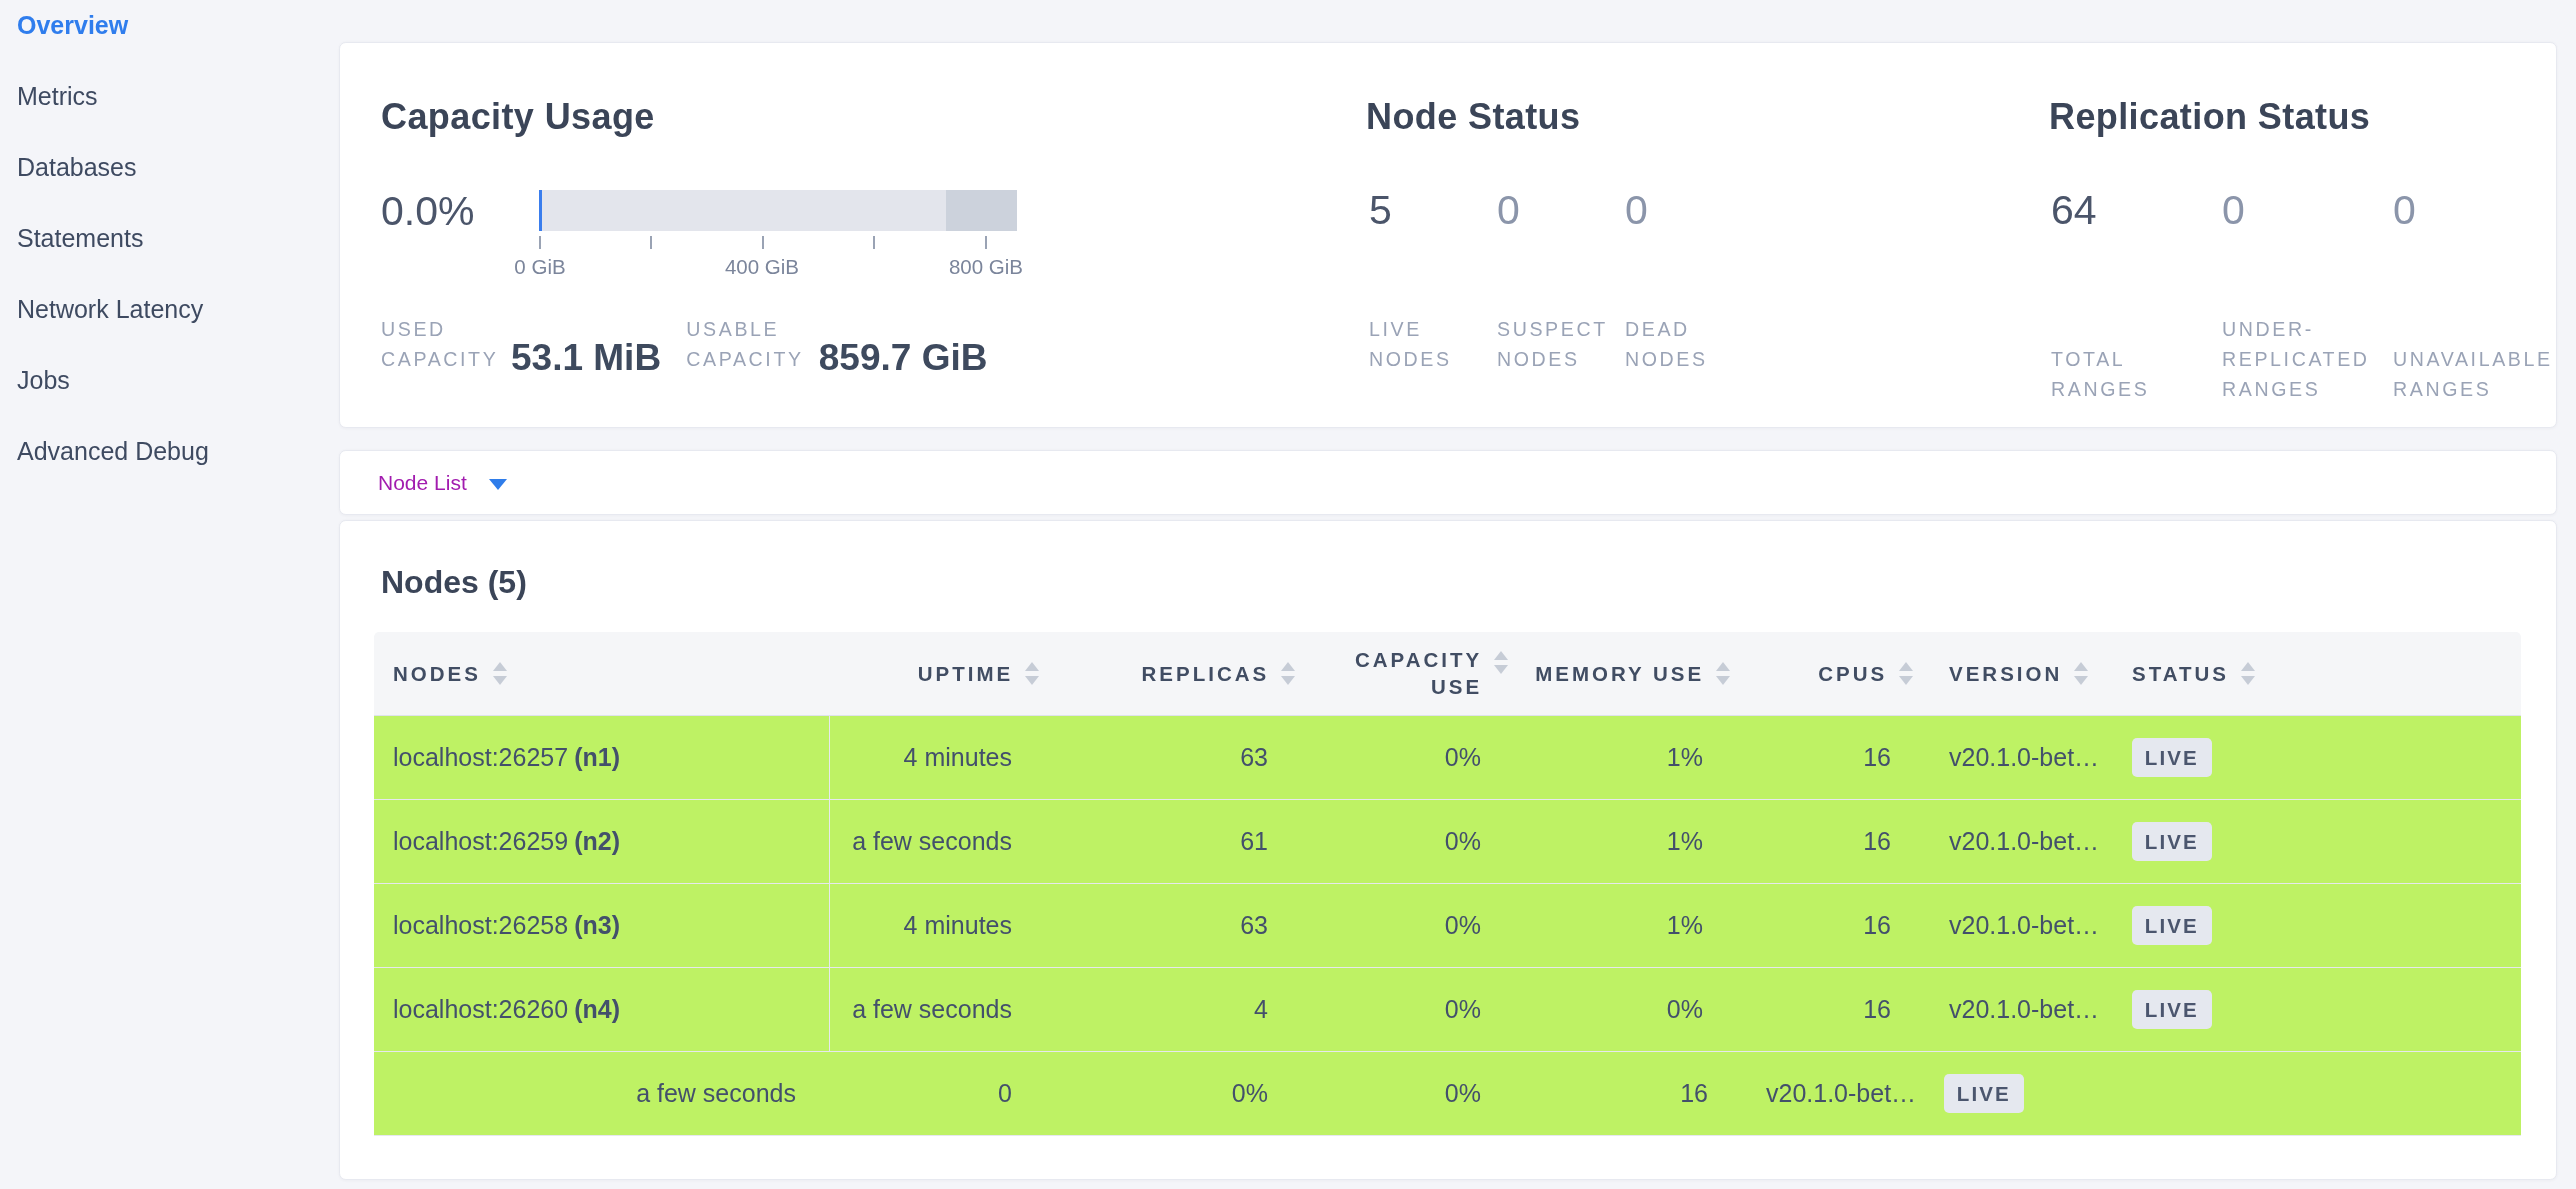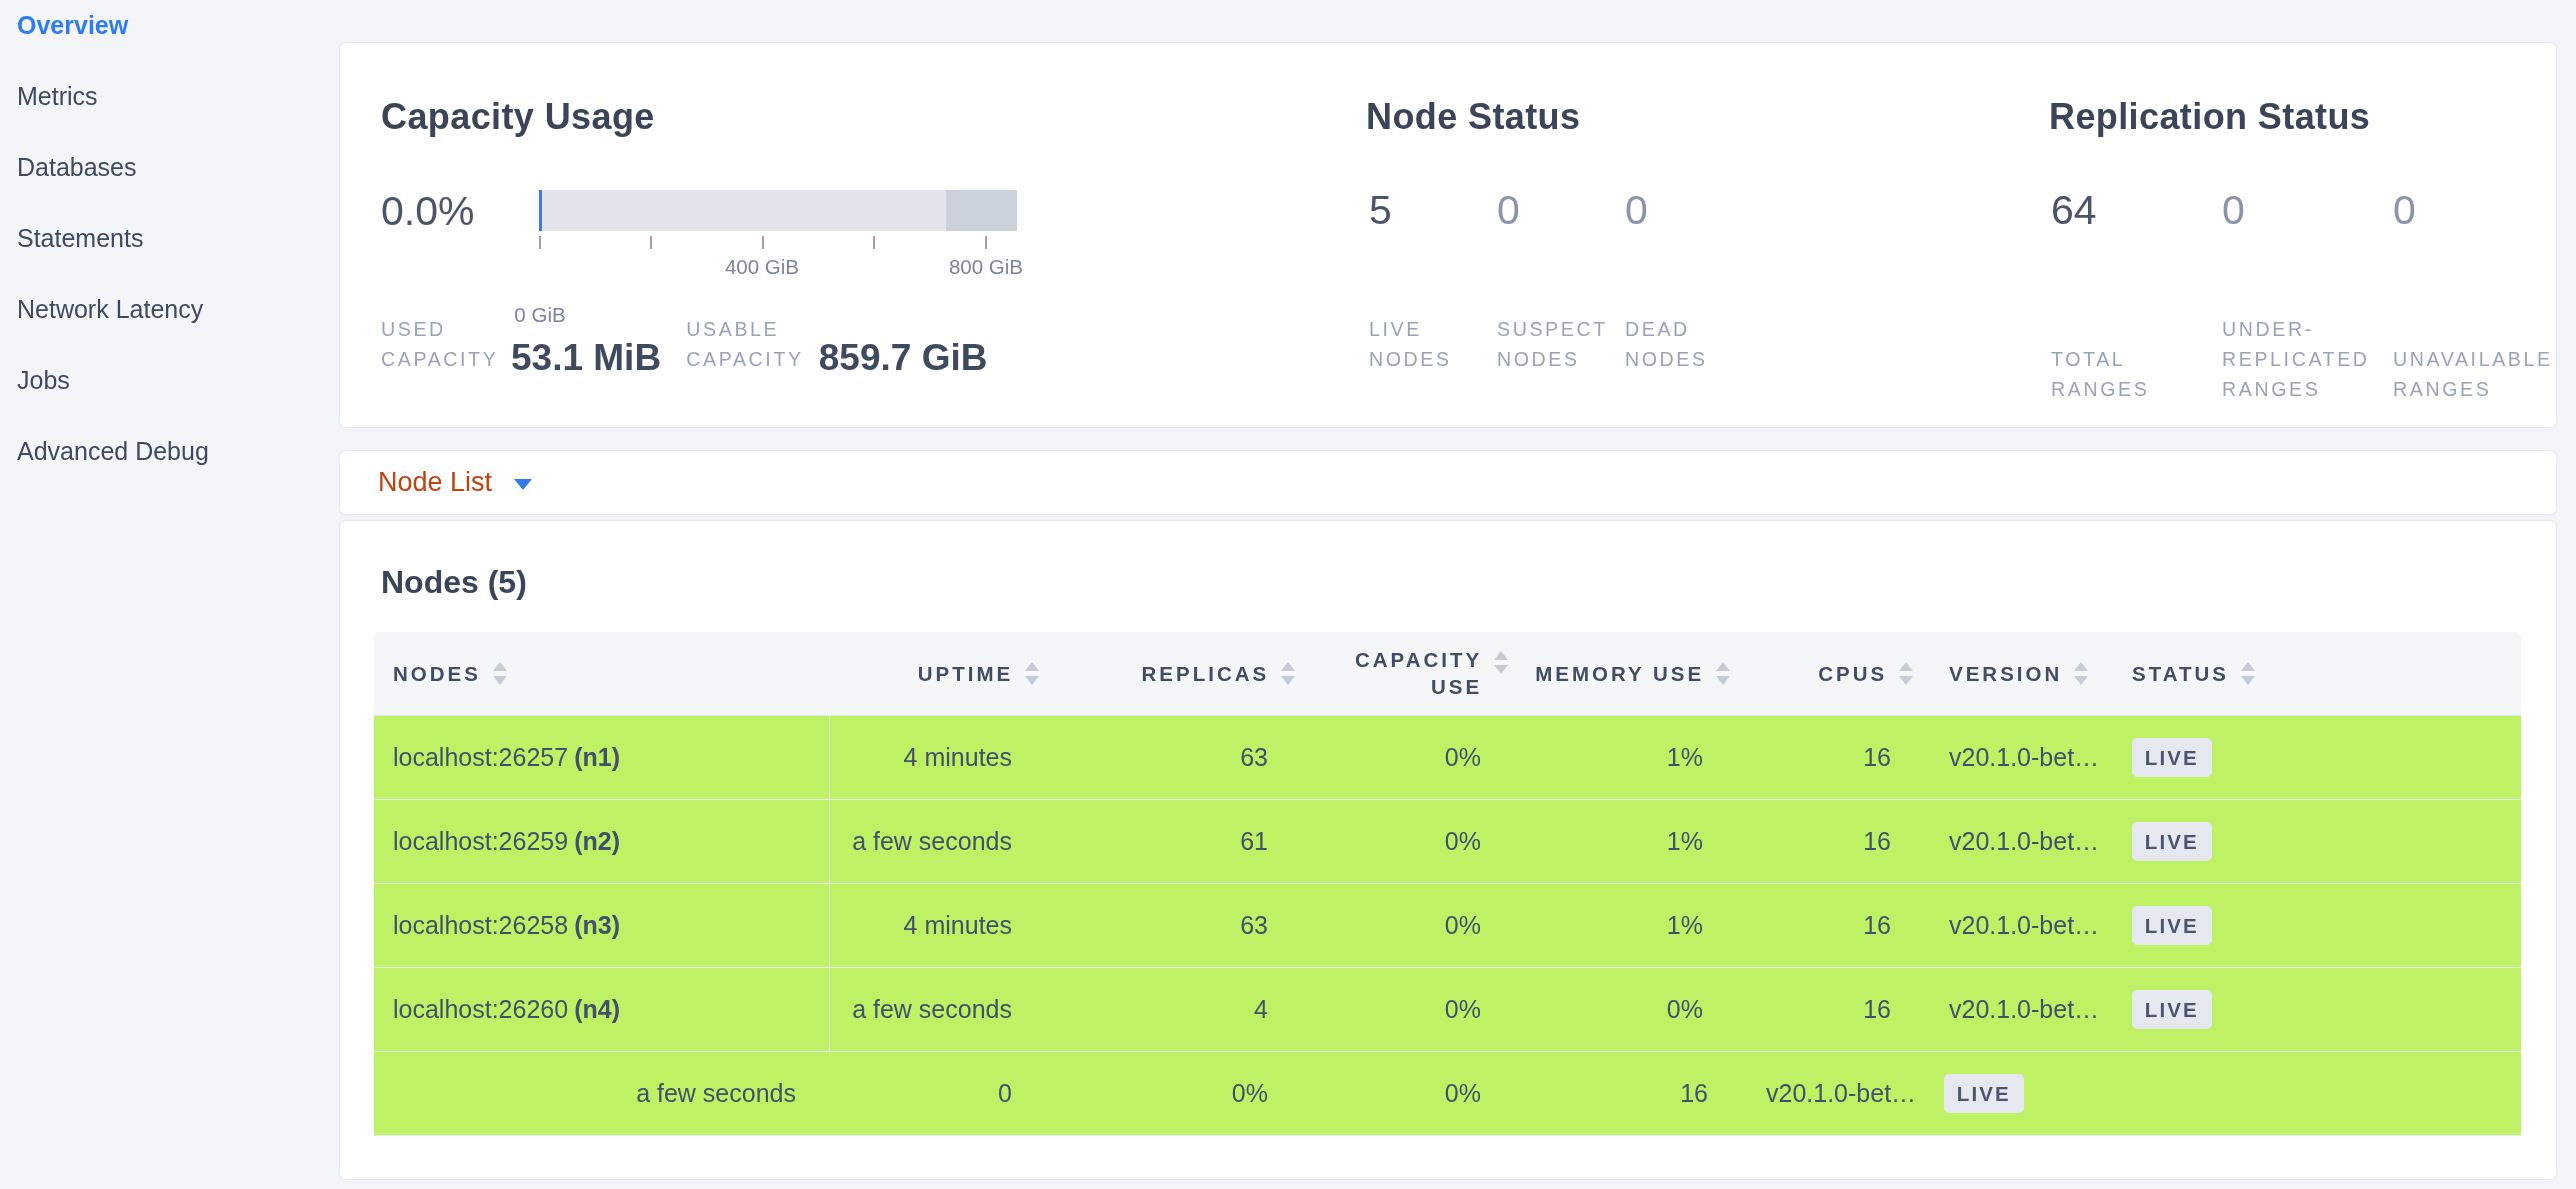--- a/index.html
+++ b/index.html
@@ -53,21 +53,21 @@
     color:#9aa3b6; padding-bottom:4.3px;
   }
   .stat-value { font-size:37px; line-height:41px; font-weight:700; color:#3e4a5e; }
   
   .metric-numbers { position:absolute; top:135px; display:flex; }
   .metric-labels  { position:absolute; top:271px; display:flex; align-items:flex-end; }
   .metric-col-150 { width:128px; }
   .metric-col-200 { width:171px; }
   
   #node-list-inner { display:flex; align-items:center; height:100%; padding-left:38px; cursor:pointer; }
-  #node-list-label { font-size:27px; color:#c2410c; }
+  #node-list-label { font-size:21px; color:#a21caf; }
   .chevron-down {
     width:0; height:0; margin-left:22px; margin-top:4.3px;
     border-left:9.4px solid transparent; border-right:9.4px solid transparent;
     border-top:11px solid #2f7dea;
   }
   
   #nodes-title { position:absolute; left:41px; top:43px; font-size:32px; font-weight:700; color:#3b4558; }
   .tbl { position:absolute; left:34px; top:111px; width:2147px; font-size:25px; }
   .grid-row {
     display:grid;
@@ -128,21 +128,21 @@
     <div id="cap-bar">
       <div class="used"></div>
       <div class="other"></div>
     </div>
     <div id="cap-axis">
       <span class="tick" style="left:0;"></span>
       <span class="tick" style="left:111px;"></span>
       <span class="tick" style="left:223px;"></span>
       <span class="tick" style="left:334px;"></span>
       <span class="tick" style="left:446px;"></span>
-      <span class="tick-label" style="left:-50px;margin-top:48px;">0 GiB</span>
+      <span class="tick-label" style="left:-50px;">0 GiB</span>
       <span class="tick-label" style="left:172px;">400 GiB</span>
       <span class="tick-label" style="left:396px;">800 GiB</span>
     </div>
   </div>
 
   <div class="stats-row" style="left:41px;">
     <span class="stat-label" style="width:130px;">USED
 CAPACITY</span>
     <span class="stat-value" style="width:171px; ">53.1 MiB</span>
     <span class="stat-label" style="width:118px; margin-left:4.3px;">USABLE

